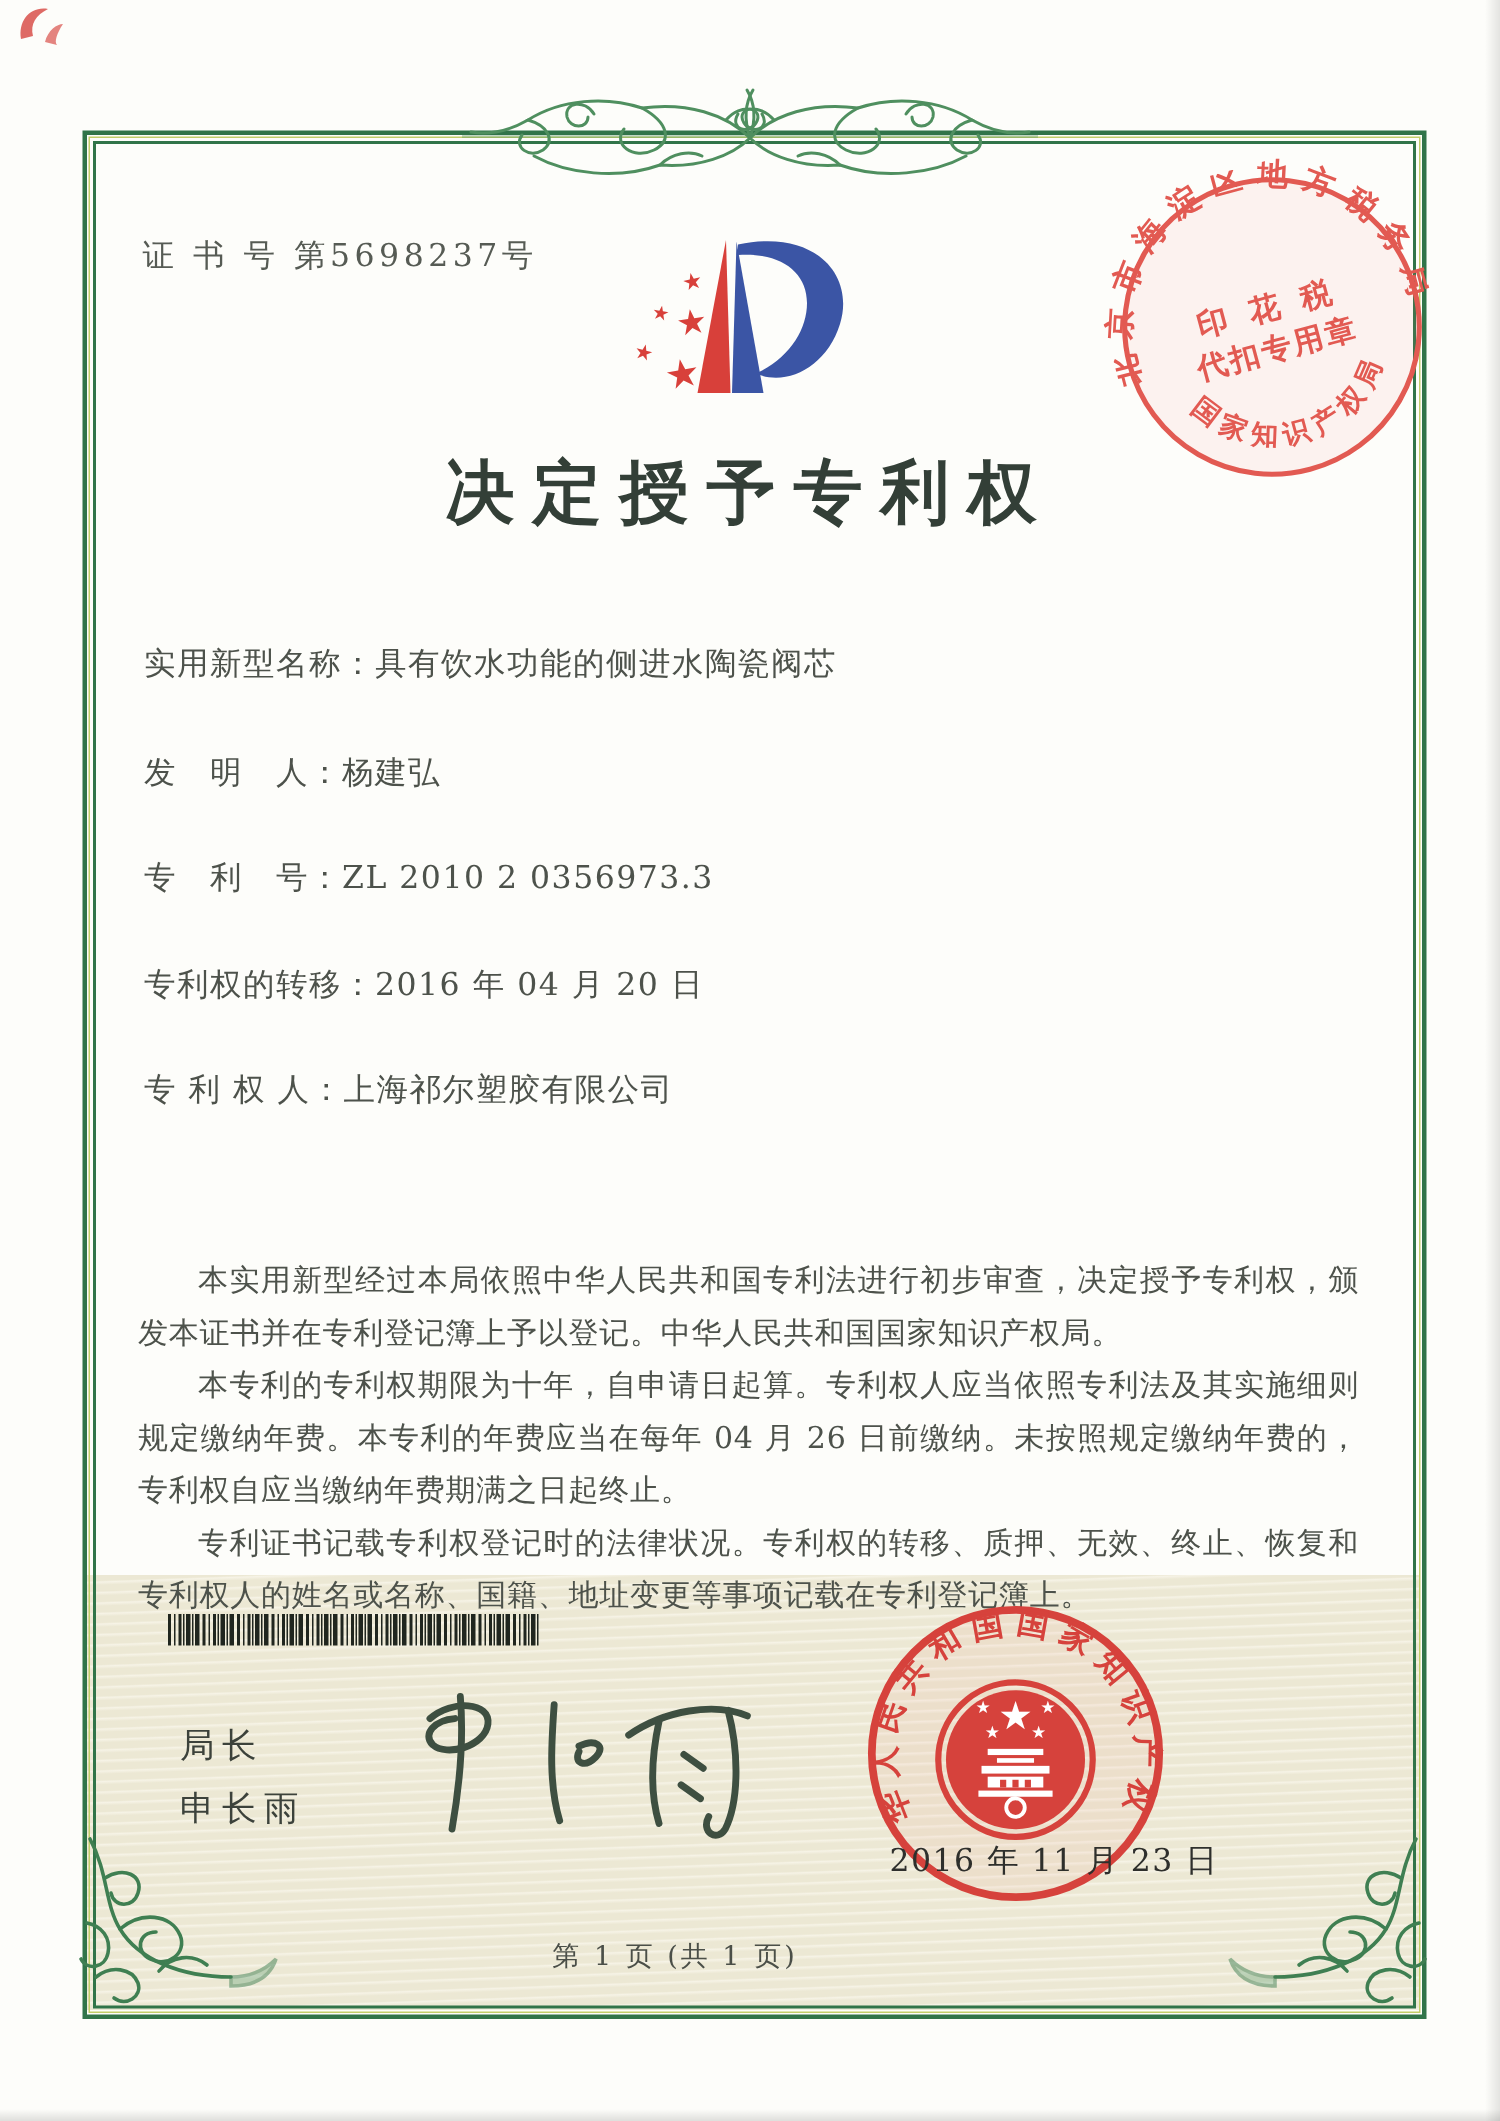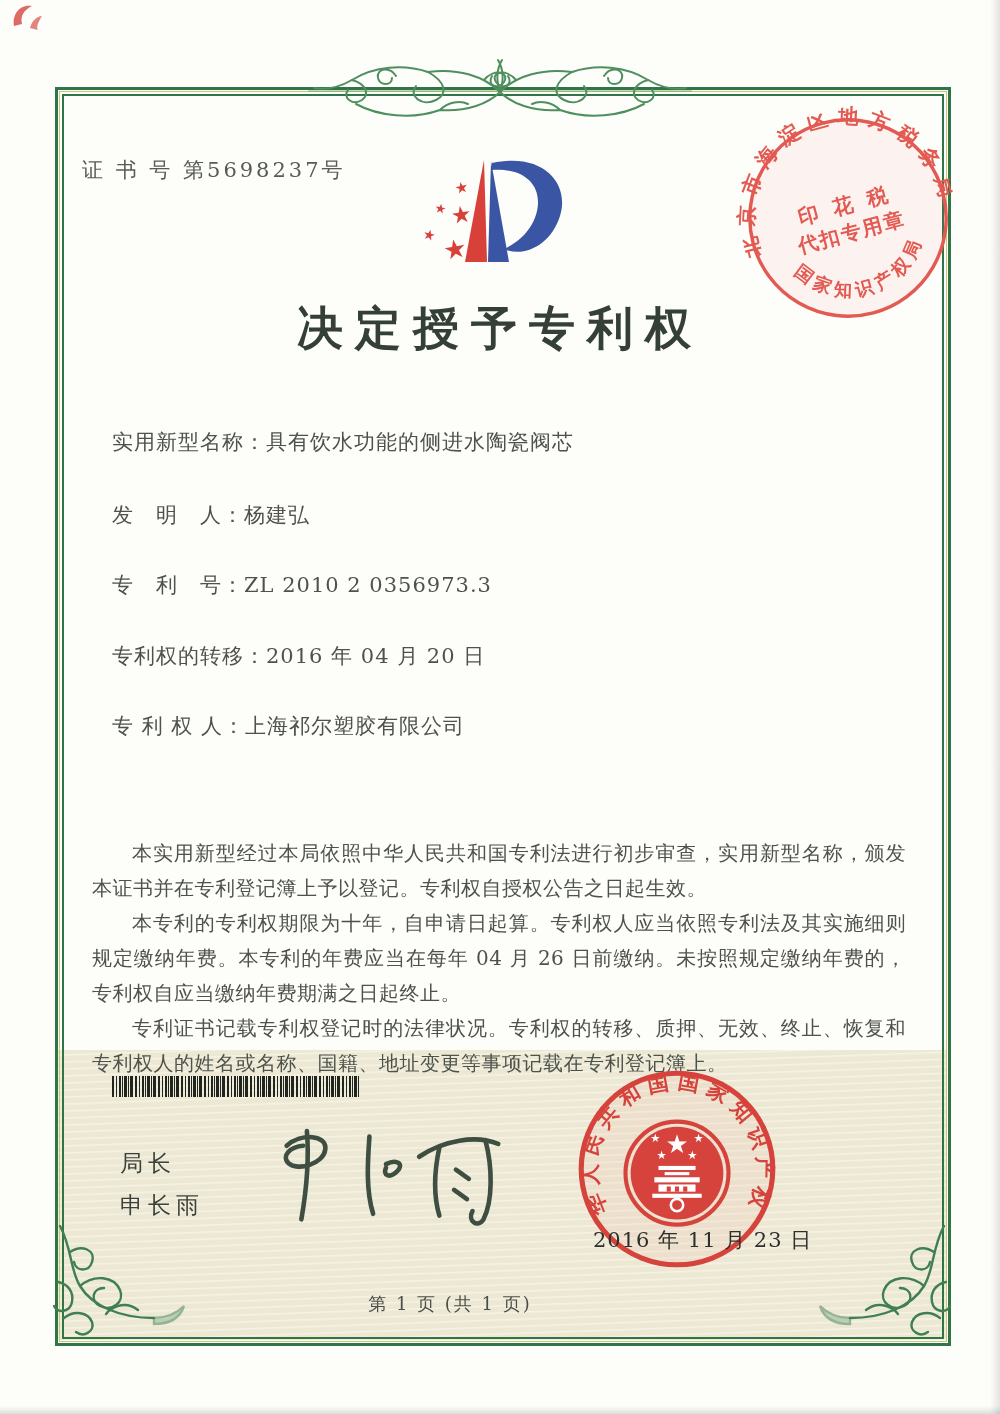--- a/index.html
+++ b/index.html
@@ -9,24 +9,24 @@
   .edge-right{position:absolute;right:0;top:0;width:10px;height:100%;background:linear-gradient(to right,rgba(0,0,0,0),rgba(0,0,0,0.10));z-index:20;}
   .edge-bottom{position:absolute;left:0;bottom:0;width:100%;height:8px;background:linear-gradient(to bottom,rgba(0,0,0,0),rgba(0,0,0,0.12));z-index:20;}
   
   .cream-band{position:absolute;left:57px;top:1050px;width:889px;height:290px;z-index:1;
       background:repeating-linear-gradient(178deg,#ece8d4 0px,#ece8d4 4px,#f6f3e6 5px,#ece8d4 7px);}
   
   .frame{position:absolute;left:55px;top:87px;width:890px;height:1253px;border:3px solid #317449;z-index:5;pointer-events:none;}
   .frame-mid{position:absolute;left:1px;top:1px;right:1px;bottom:1px;border:1px solid #c2ce69;}
   .frame-inner{position:absolute;left:2px;top:2px;right:2px;bottom:2px;border:2px solid #317449;}
   .abs{position:absolute;}
-  .cert-no{left:82px;top:156px;font-size:21px;letter-spacing:3px;color:#565b54;z-index:6;}
+  .cert-no{left:95px;top:156px;font-size:21px;letter-spacing:3px;color:#565b54;z-index:6;}
   .title{left:0;top:298px;width:1000px;text-align:center;font-size:46px;font-weight:bold;
          letter-spacing:12px;color:#333f37;z-index:6;}
-  .field{left:112px;font-size:21px;color:#4d524b;letter-spacing:1px;z-index:6;white-space:nowrap;}
+  .field{left:96px;font-size:21px;color:#4d524b;letter-spacing:1px;z-index:6;white-space:nowrap;}
   .paragraphs{left:92px;top:836px;width:814px;z-index:6;}
   .paragraphs p{margin:0;font-size:20px;line-height:35px;color:#4d524b;text-align:justify;text-indent:2em;letter-spacing:0.5px;}
   .barcode{left:112px;top:1076px;width:254px;height:21px;z-index:7;}
   .barcode i{position:absolute;top:0;bottom:0;background:#20261f;}
   .officer{left:120px;font-size:23px;letter-spacing:5px;color:#3c423b;z-index:7;}
   .signature{left:248px;top:1116px;z-index:7;}
   .seal{left:574px;top:1066px;z-index:8;}
   .seal-date{left:593px;top:1226px;font-size:21px;letter-spacing:1px;color:#2e2f2c;z-index:9;white-space:nowrap;}
   .footer{left:0;top:1292px;width:900px;text-align:center;font-size:18px;letter-spacing:2px;color:#4b4f48;z-index:7;}
   .tax-stamp{left:740px;top:110px;z-index:10;transform:rotate(-15deg);}
@@ -124,21 +124,21 @@
 
   <div class="abs title">决定授予专利权</div>
 
   <div class="abs field" style="top:428px"><span>实用新型名称：</span><span>具有饮水功能的侧进水陶瓷阀芯</span></div>
   <div class="abs field" style="top:501px"><span>发　明　人：</span><span>杨建弘</span></div>
   <div class="abs field" style="top:571px"><span>专　利　号：</span><span>ZL 2010 2 0356973.3</span></div>
   <div class="abs field" style="top:642px"><span>专利权的转移：</span><span>2016 年 04 月 20 日</span></div>
   <div class="abs field" style="top:712px"><span>专 利 权 人：</span><span>上海祁尔塑胶有限公司</span></div>
 
   <div class="abs paragraphs">
-    <p>本实用新型经过本局依照中华人民共和国专利法进行初步审查，实用新型名称，颁发本证书并在专利登记簿上予以登记。专利权自授权公告之日起生效。</p>
+    <p>本实用新型经过本局依照中华人民共和国专利法进行初步审查，决定授予专利权，颁发本证书并在专利登记簿上予以登记。中华人民共和国国家知识产权局。</p>
     <p>本专利的专利权期限为十年，自申请日起算。专利权人应当依照专利法及其实施细则规定缴纳年费。本专利的年费应当在每年 04 月 26 日前缴纳。未按照规定缴纳年费的，专利权自应当缴纳年费期满之日起终止。</p>
     <p>专利证书记载专利权登记时的法律状况。专利权的转移、质押、无效、终止、恢复和专利权人的姓名或名称、国籍、地址变更等事项记载在专利登记簿上。</p>
   </div>
 
   <div class="abs barcode">
       <i style="left:0px;width:2px"></i>
       <i style="left:4px;width:1px"></i>
       <i style="left:7px;width:2px"></i>
       <i style="left:10px;width:1px"></i>
       <i style="left:12px;width:3px"></i>

